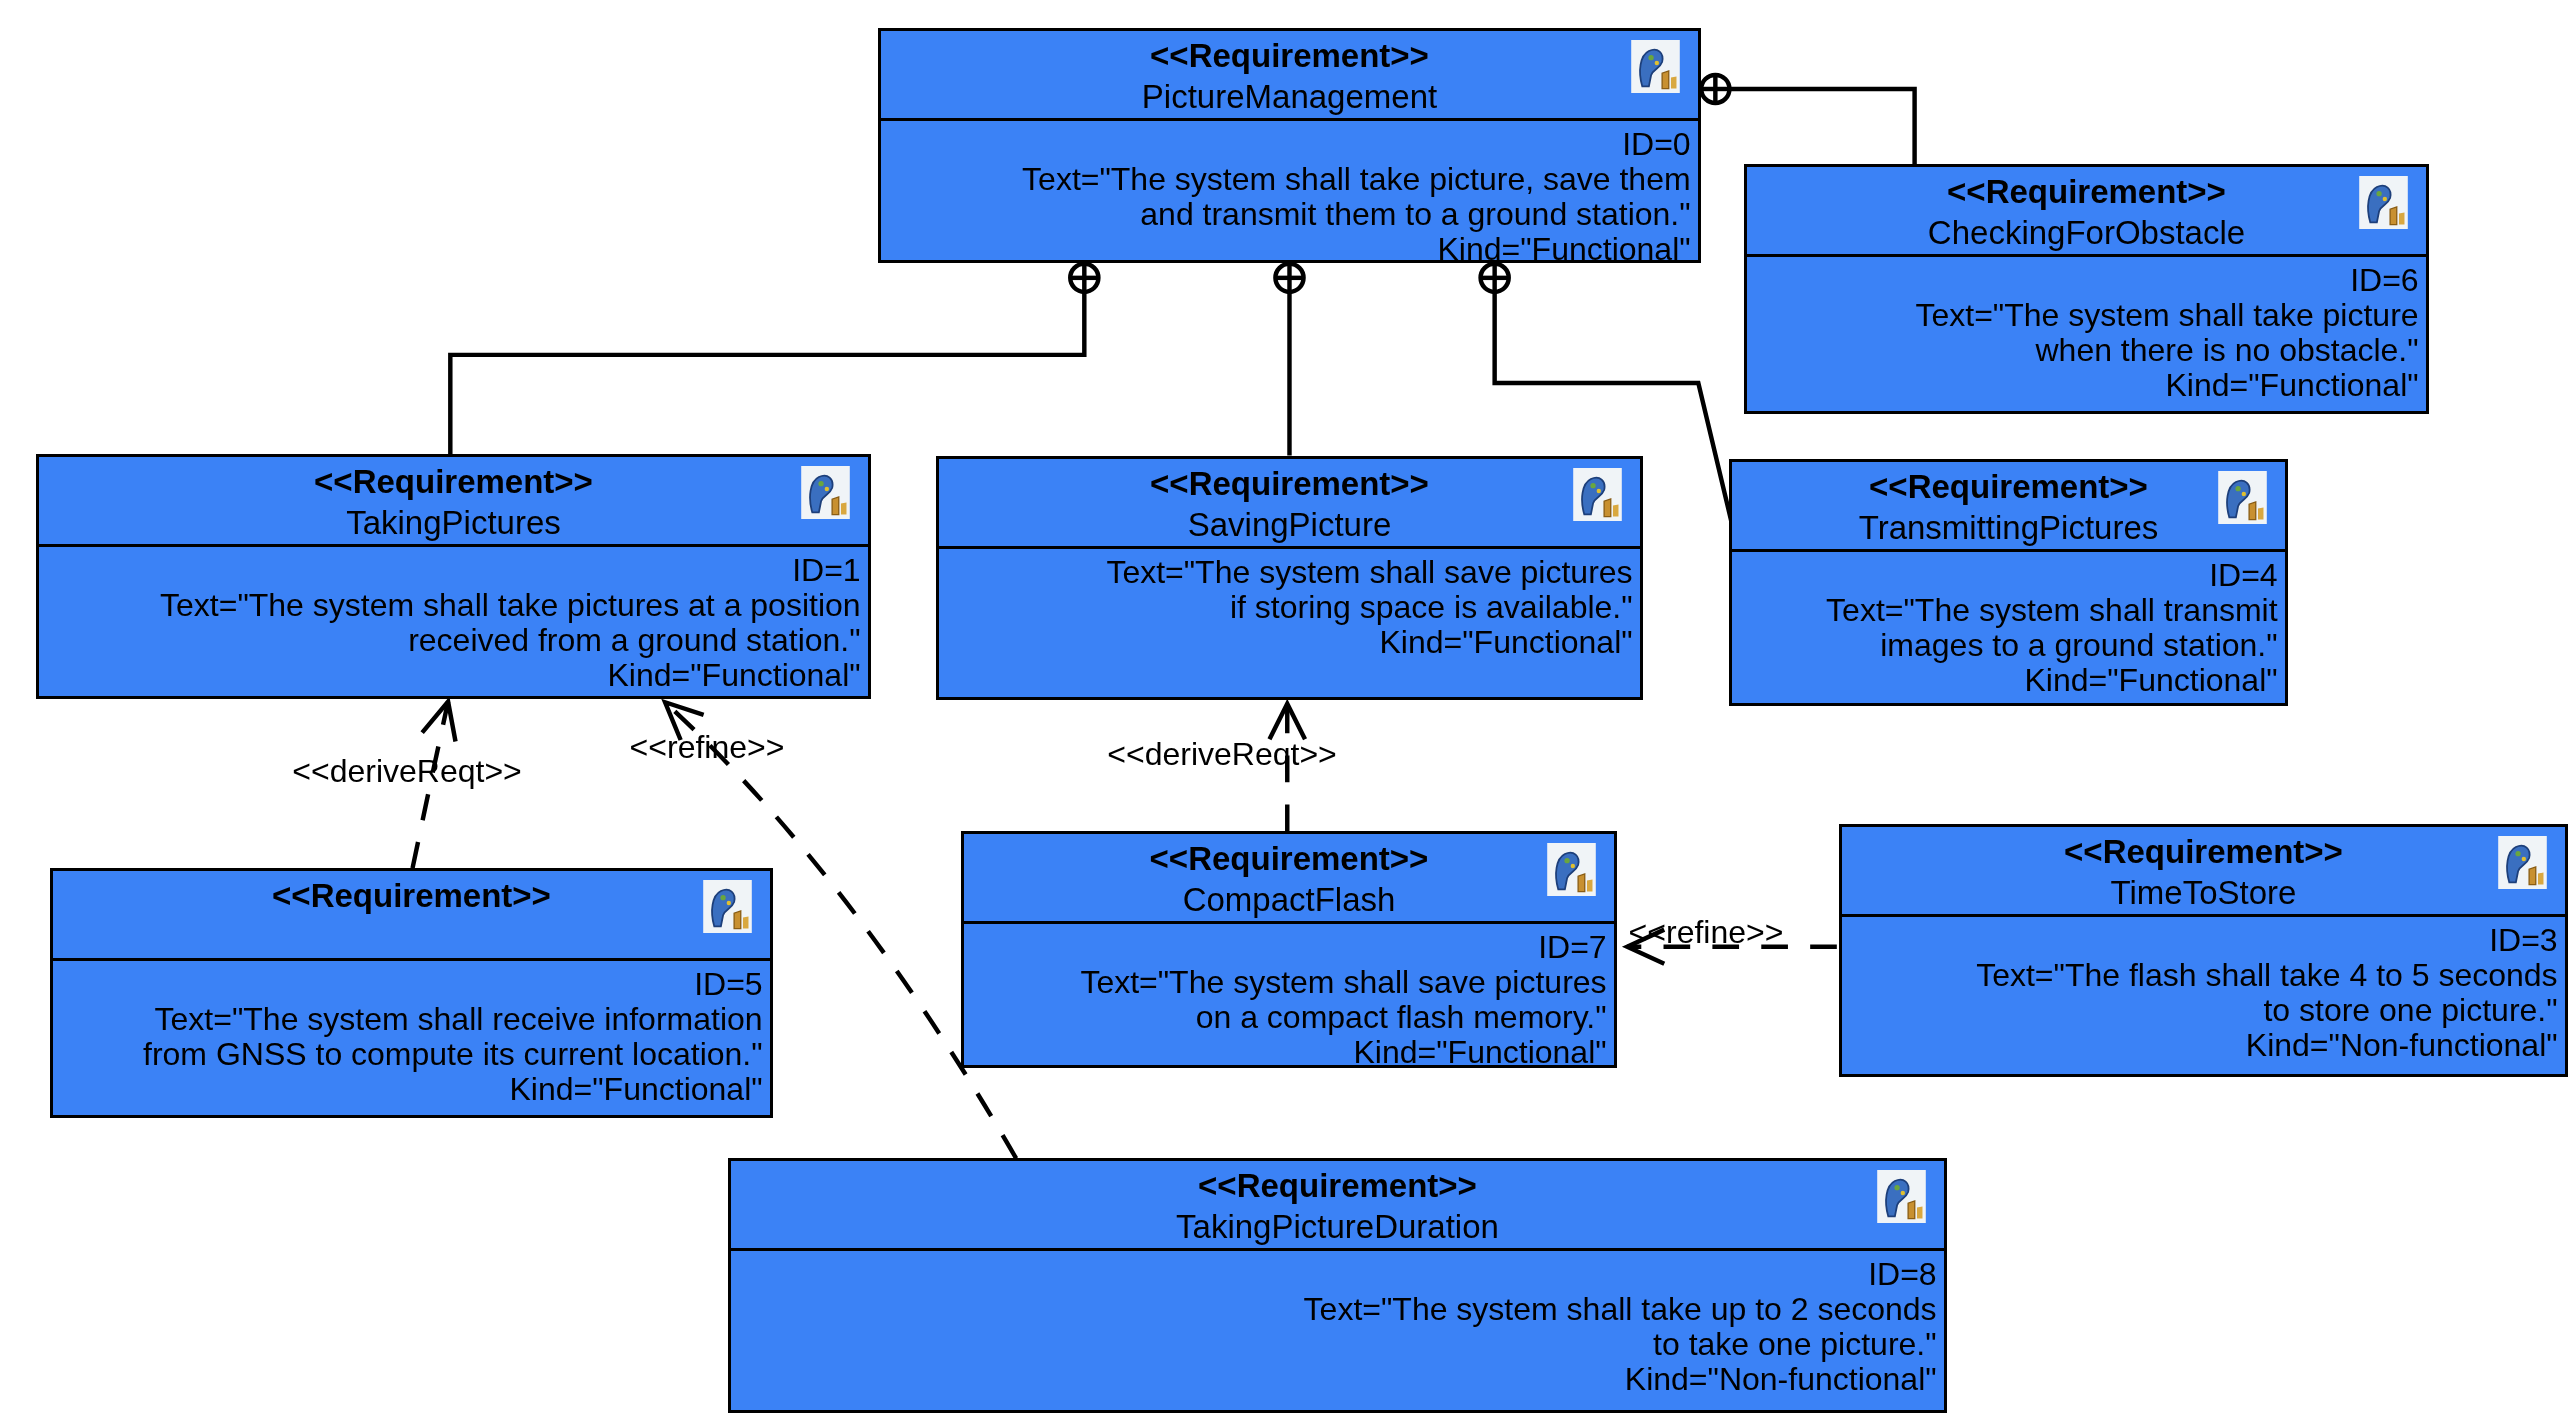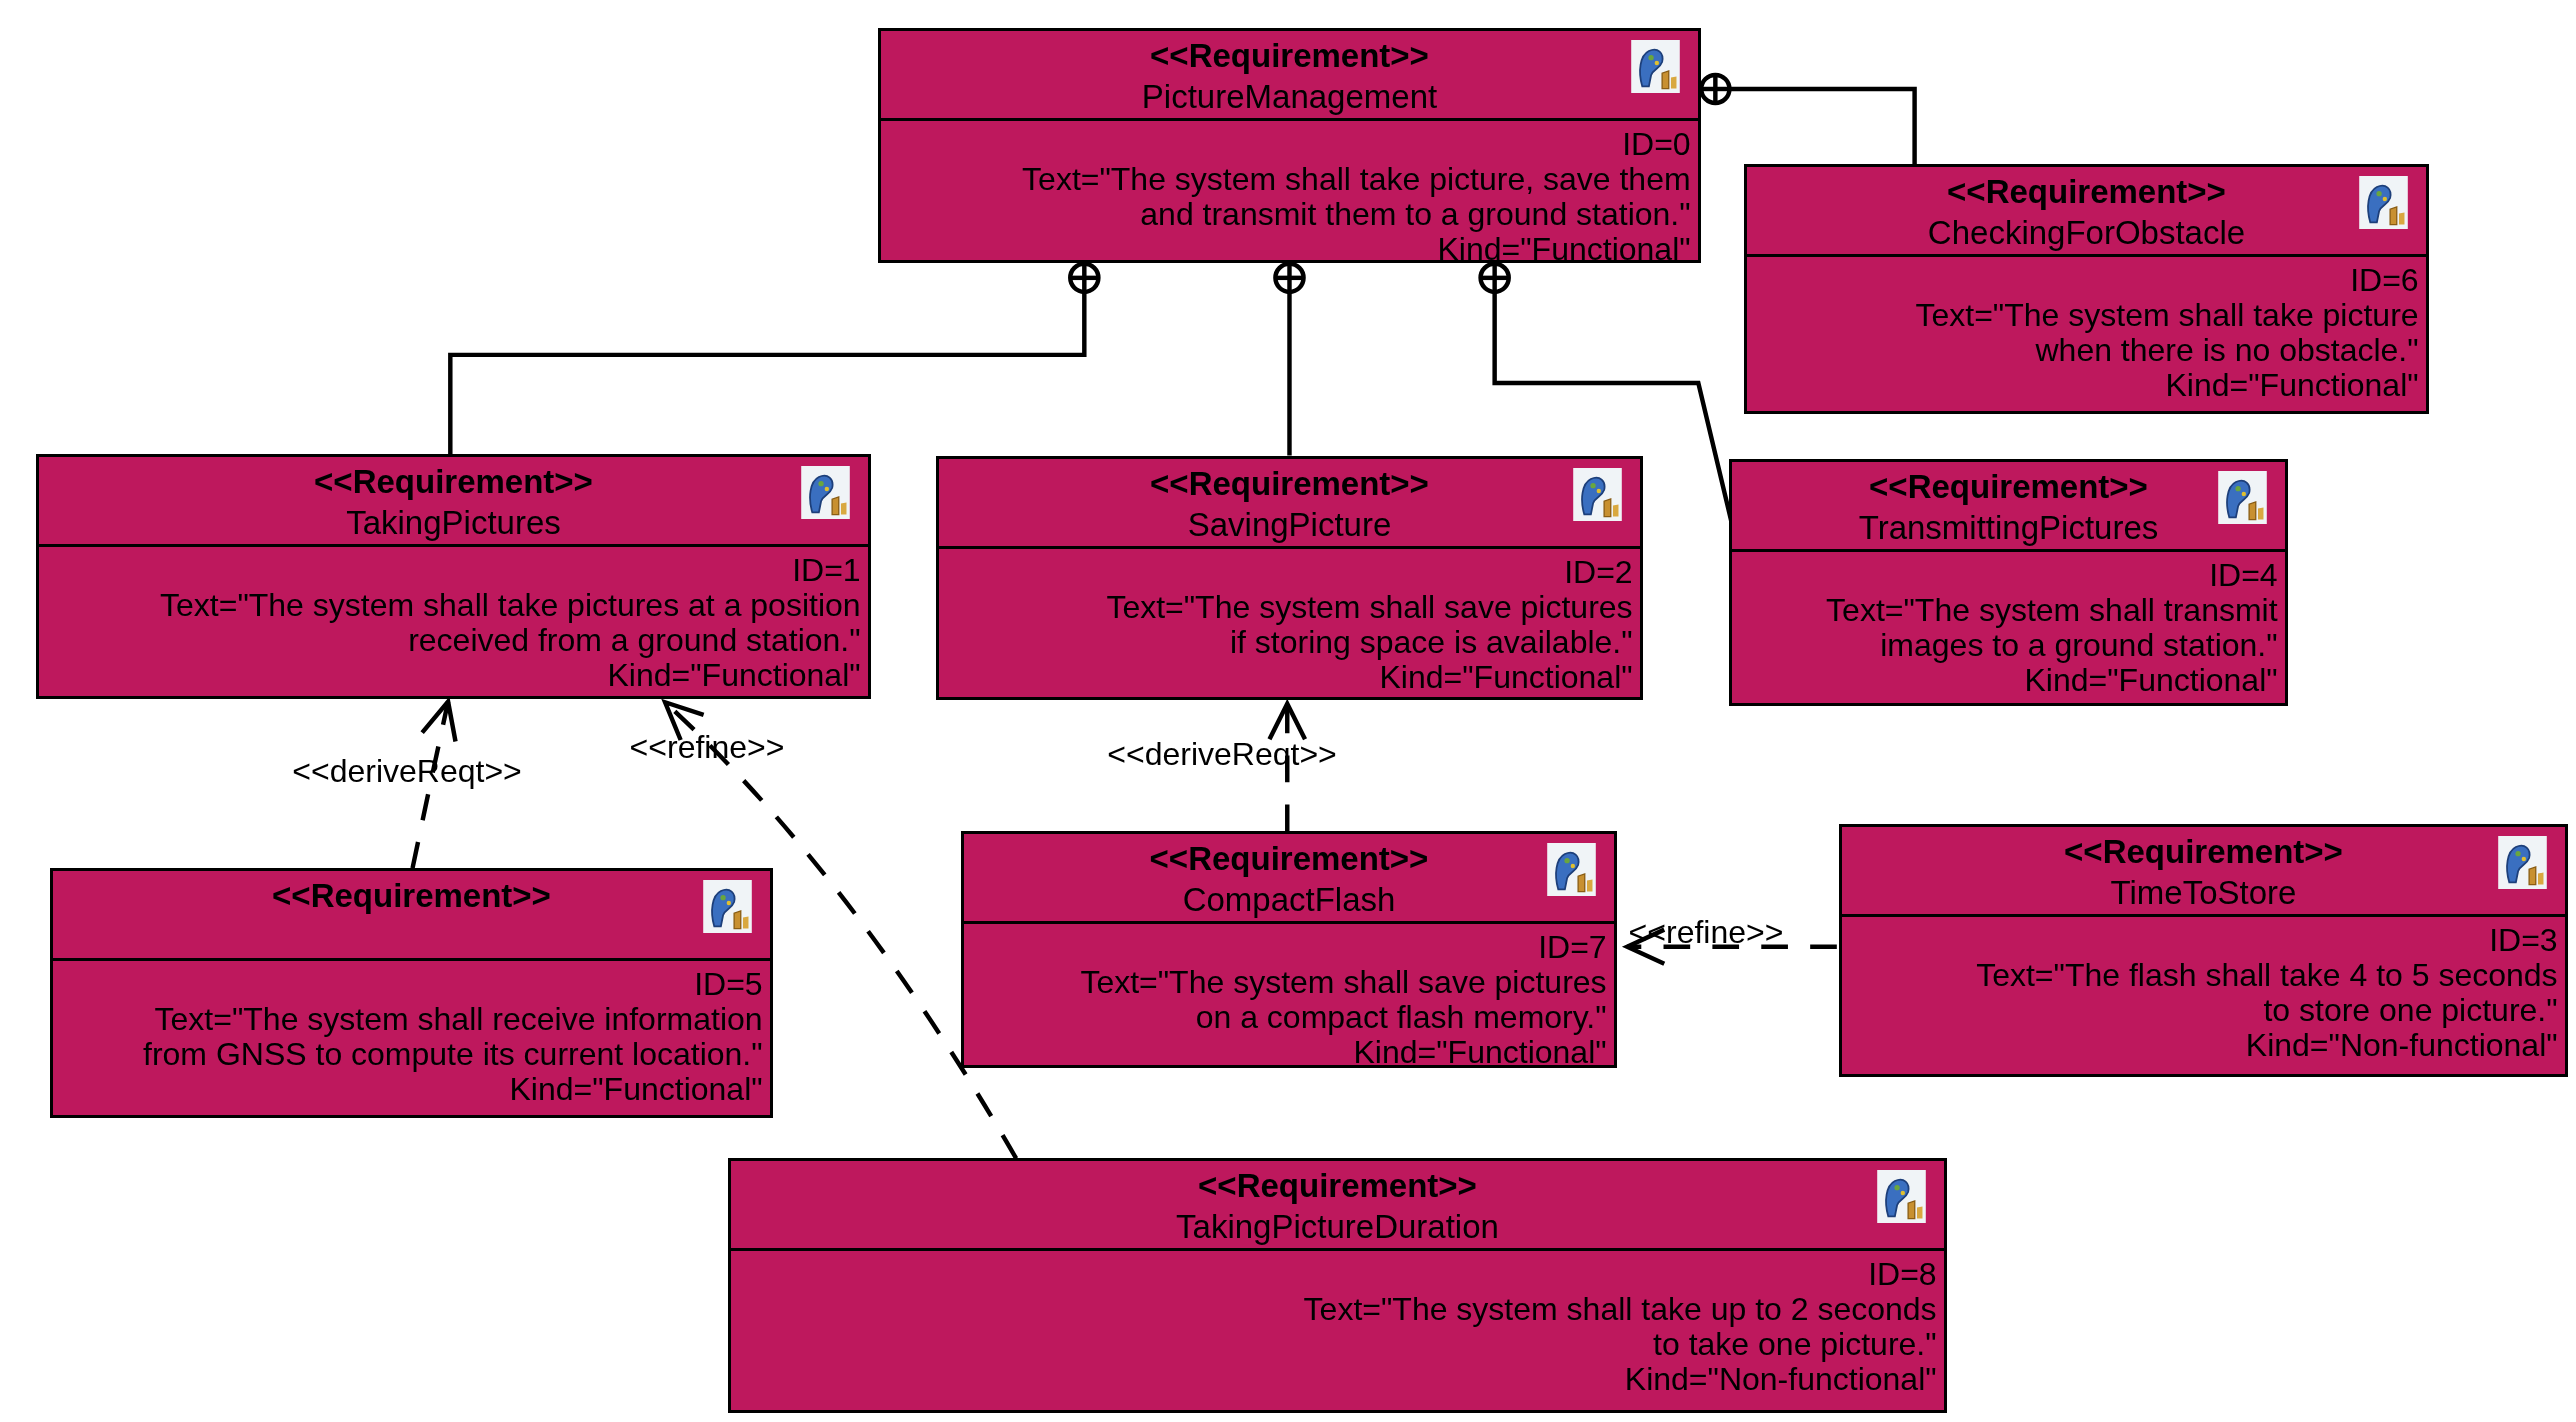--- a/index.html
+++ b/index.html
@@ -6,21 +6,21 @@
   body {
     position:relative;
     width:2576px; height:1423px;
     font-family:"Liberation Sans", sans-serif;
     color:#000;
     overflow:hidden;
   }
   #edge-layer { position:absolute; left:0; top:0; width:2576px; height:1423px; }
   .node {
     position:absolute;
-    background:#be185d;
+    background:#3b82f6;
     border:3.7px solid #000;
     box-sizing:border-box;
   }
   .hdr {
     position:relative;
     height:81px;
     border-bottom:3px solid #000;
     text-align:center;
     padding-top:6px;
     box-sizing:content-box;
@@ -165,21 +165,20 @@
     <svg class="req-icon" viewBox="0 0 22 24">
       <rect x="0" y="0" width="22" height="24" fill="#f0f4f7"></rect>
       <path d="M5 21 C3 14 4 7 8 5 C12 3 15 6 14 10 C13 13 10 13 9 16 L8 21 Z" fill="#3a6fc0" stroke="#1d3f7a" stroke-width="0.8"></path>
       <circle cx="9" cy="8" r="1.2" fill="#6aa63e"></circle>
         <circle cx="11.6" cy="10.4" r="1" fill="#e0c030"></circle>
       <path d="M14 22 L14 15 L17 14 L17 22 Z" fill="#c89030" stroke="#8a5d14" stroke-width="0.6"></path>
       <path d="M18 22 L18 17 L20.5 16.5 L20.5 22 Z" fill="#d9a840"></path>
     </svg>
   </div>
   <div class="nbody">
-    <div class="bline">ID=2</div>
     <div class="bline">Text="The system shall save pictures</div>
     <div class="bline">if storing space is available."</div>
     <div class="bline">Kind="Functional"</div>
   </div>
 </div>
 
 <div class="node" style="left:1729px; top:459px; width:559px; height:247px;">
   <div class="hdr">
     <div class="stereo">&lt;&lt;Requirement&gt;&gt;</div>
     <div class="nname">TransmittingPictures</div>

